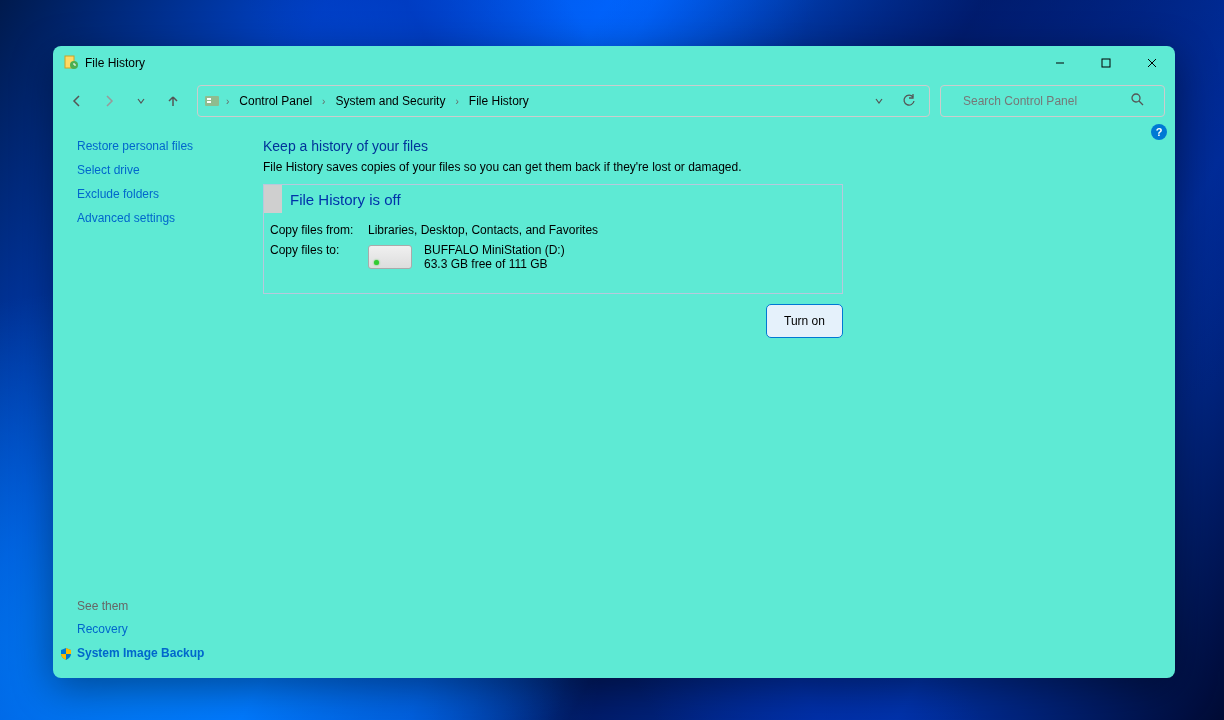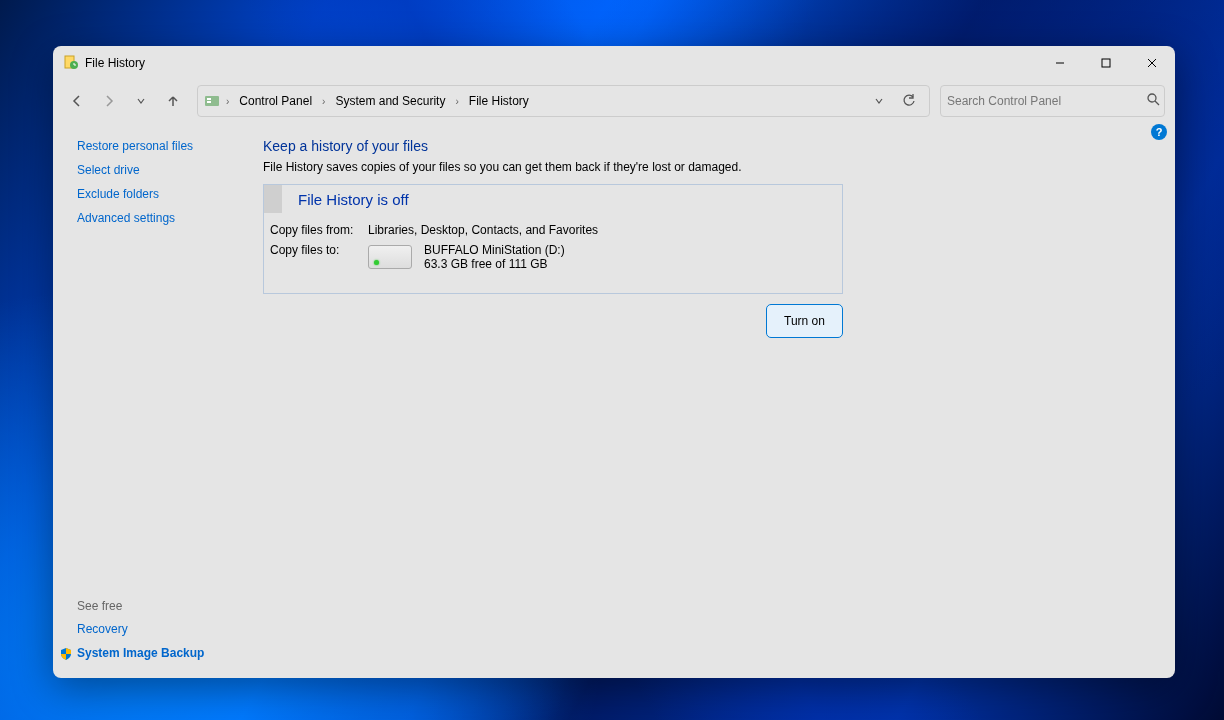--- a/index.html
+++ b/index.html
@@ -18,21 +18,21 @@
     position:absolute;
     inset:0;
     background:
      radial-gradient(800px 600px at 10% 90%, rgba(0,150,255,.6), transparent 60%),
      radial-gradient(700px 500px at 80% 20%, rgba(0,30,120,.8), transparent 60%),
      linear-gradient(60deg, transparent 40%, rgba(0,50,180,.6) 50%, transparent 60%),
      linear-gradient(110deg, transparent 30%, rgba(0,100,255,.5) 45%, transparent 55%);
   }
   .window {
     position:absolute; left:53px; top:46px; width:1122px; height:632px;
-    background:#e5e5e5; border-radius:8px; box-shadow:0 10px 40px rgba(0,0,0,.4);
+    background:#5eead4; border-radius:8px; box-shadow:0 10px 40px rgba(0,0,0,.4);
     overflow:hidden; display:flex; flex-direction:column;
   }
   .titlebar {
     height:34px; display:flex; align-items:center; padding-left:10px;
   }
   .titlebar-icon { width:16px; height:16px; margin-right:6px; }
   .title-text { font-size:12px; color:#000; }
   .win-controls { margin-left:auto; display:flex; }
   .win-btn { width:46px; height:34px; display:flex; align-items:center; justify-content:center; }
   .toolbar {
@@ -43,21 +43,21 @@
     flex:1; height:32px; border:1px solid #ccc; border-radius:4px; display:flex; align-items:center;
     padding:0 6px; gap:4px; margin:0 6px;
   }
   .crumb { font-size:12px; color:#000; padding:2px 4px; white-space:nowrap;}
   .chev { color:#666; font-size:10px; padding:0 2px;}
   .addr-icon{width:16px;height:16px;}
   .addr-right{margin-left:auto; display:flex; gap:2px;}
   .addr-ctl{width:28px;height:28px;display:flex;align-items:center;justify-content:center;color:#555;}
   .searchbox {
     width:225px; height:32px; border:1px solid #ccc; border-radius:4px; display:flex; align-items:center;
-    padding:0 4px;
+    padding:0 20px;
   }
   .searchbox input { border:none; outline:none; flex:1; font-size:12px; background:transparent;}
   .searchbox input::placeholder{color:#777;}
   .content { flex:1; display:flex; position:relative;}
   .sidebar { width:210px; padding:12px 0 12px 24px; display:flex; flex-direction:column; }
   .side-link { color:#0066cc; font-size:12px; padding:5px 0; cursor:pointer; }
   .side-home { color:#0066cc; font-size:12px; padding:4px 0 12px 0; cursor:pointer;}
   .spacer{flex:1;}
   .see-also{color:#666;font-size:12px;padding:6px 0 4px 0;}
   .shield{display:inline-block;width:14px;height:14px;vertical-align:middle;margin-right:4px;}
@@ -65,21 +65,21 @@
   .help-icon{
     position:absolute; right:8px; top:2px; width:16px; height:16px; background:#0078d4;
     border-radius:50%; color:#fff; font-size:11px; font-weight:bold; display:flex;
     align-items:center; justify-content:center;
   }
   .page-title { color:#003399; font-size:14px; font-weight:400; margin:4px 0 6px 0;}
   .page-desc { font-size:12px; color:#000; margin-bottom:10px;}
   .panel { border:1px solid #b8c8dc; width:580px;}
   .panel-hdr { display:flex; align-items:center; height:28px;}
   .hdr-bar{width:18px;height:100%;background:#cfcfcf;}
-  .hdr-text{color:#0033aa;font-size:15px;padding-left:16px;}
+  .hdr-text{color:#0033aa;font-size:15px;padding-left:8px;}
   .panel-body{padding:10px 6px 16px 6px;}
   .row{display:flex;margin-bottom:6px;font-size:12px;}
   .lbl{width:98px;color:#000;}
   .val{color:#000;}
   .drive-row{display:flex;align-items:flex-start;gap:12px;}
   .drive-icon{width:44px;height:24px;background:linear-gradient(#f0f0f0,#ddd);border:1px solid #aaa;border-radius:3px;position:relative;margin-top:2px;}
   .drive-icon::after{content:"";position:absolute;left:5px;bottom:3px;width:5px;height:5px;background:#3c3;border-radius:50%;box-shadow:0 0 2px #3c3;}
   .turn-on-btn{
     margin-top:10px; margin-left:503px; width:77px; height:34px; border:1px solid #0078d4; background:#e5f1fb;
     font-size:12px; border-radius:5px; cursor:pointer; color:#000;
@@ -176,21 +176,21 @@
     </div>
   </div>
 
   <div class="content">
     <div class="sidebar">
       <div class="side-link">Restore personal files</div>
       <div class="side-link">Select drive</div>
       <div class="side-link">Exclude folders</div>
       <div class="side-link">Advanced settings</div>
       <div class="spacer"></div>
-      <div class="see-also">See free</div>
+      <div class="see-also">See them</div>
       <div class="side-link">Recovery</div>
       <div class="side-link" style="margin-left:-18px;font-weight:bold;">
         <span class="shield"><svg viewBox="0 0 14 14" width="14" height="14">
               <path d="M7 1 L12 3 V7 C12 10 9 12 7 13 C5 12 2 10 2 7 V3 Z" fill="#0078d4"></path>
               <path d="M7 1 L12 3 V7 L7 7 Z" fill="#ffb900"></path>
               <path d="M7 7 L7 13 C5 12 2 10 2 7 Z" fill="#ffb900"></path>
             </svg></span><span>System Image Backup</span>
       </div>
     </div>
 

